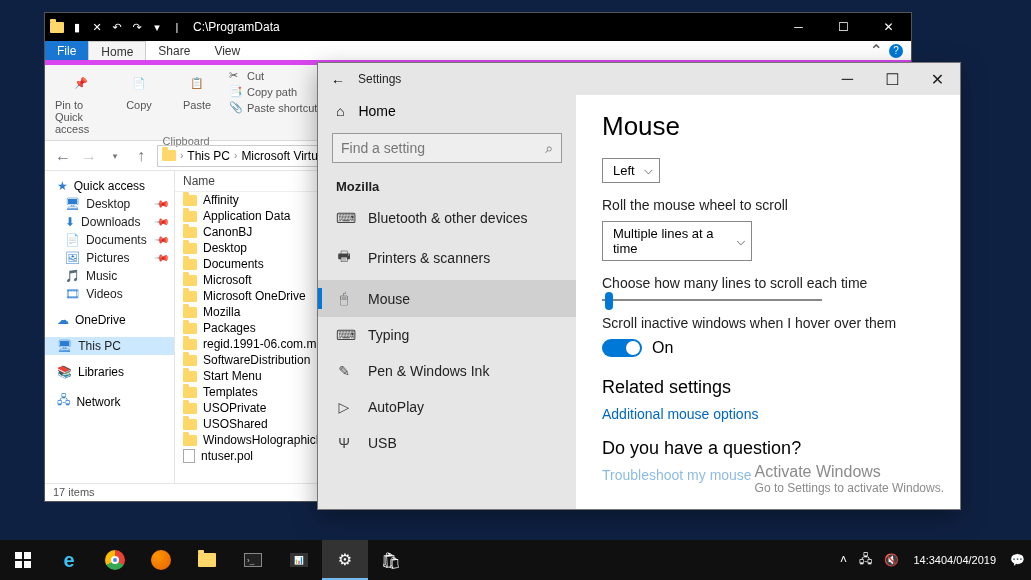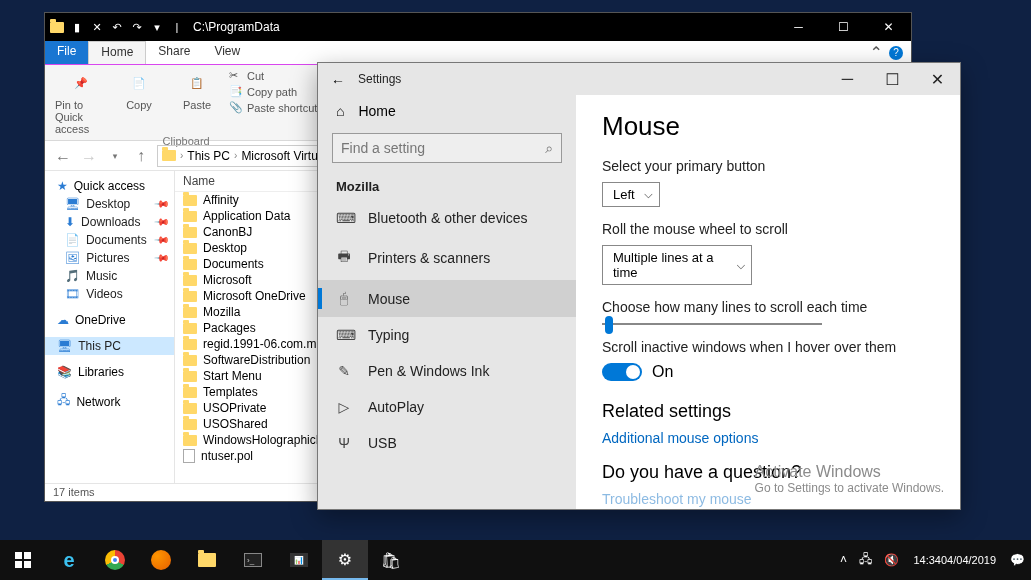--- a/index.html
+++ b/index.html
@@ -14,21 +14,21 @@
   height: 28px; background: #000; color: #fff; display: flex; align-items: center;
   font-size: 12px;
 }
 .explorer-titlebar .tb-icons { display: flex; gap: 4px; padding: 0 4px; align-items: center; }
 .explorer-titlebar .tb-icon { width: 16px; height: 16px; display: flex; align-items: center; justify-content: center; font-size: 11px; }
 .explorer-titlebar .tb-path { flex: 1; padding-left: 4px; color: #fff; }
 .explorer-titlebar .win-controls { display: flex; }
 .explorer-titlebar .win-btn { width: 45px; height: 28px; display: flex; align-items: center; justify-content: center; color: #fff; }
 
 .explorer-ribbontabs {
-  height: 24px; background: #fff; display: flex; border-bottom: 1px solid #d946ef;
+  height: 24px; background: #fff; display: flex; border-bottom: 5px solid #d946ef;
 }
 .ribbon-tab { padding: 3px 12px; font-size: 12px; color: #333; }
 .ribbon-tab.file { background: #1976d2; color: #fff; }
 .ribbon-tab.active { border: 1px solid #ccc; border-bottom: 0; background: #f5f5f5; }
 .ribbon-help { margin-left: auto; padding: 3px 8px; display:flex; align-items:center; gap:6px; }
 .ribbon-help-circle { width:14px; height:14px; border-radius:50%; background:#0078d7; color:#fff; font-size:10px; display:flex; align-items:center; justify-content:center; }
 
 .explorer-ribbon {
   height: 76px; background: #f5f5f5; border-bottom: 1px solid #d9d9d9;
   display: flex; padding: 4px;
@@ -394,21 +394,20 @@
           <span>AutoPlay</span>
         </div>
       <div class="side-item">
           <span class="si-icon">Ψ</span>
           <span>USB</span>
         </div>
     </div>
     <div class="settings-main">
       <h1>Mouse</h1>
 
-      <div class="set-label">Select your primary button</div>
       <div class="set-select">
           <span>Left</span>
         </div>
 
       <div class="set-label">Roll the mouse wheel to scroll</div>
       <div class="set-select" style="width:150px">
           <span>Multiple lines at a time</span>
         </div>
 
       <div class="set-label">Choose how many lines to scroll each time</div>

